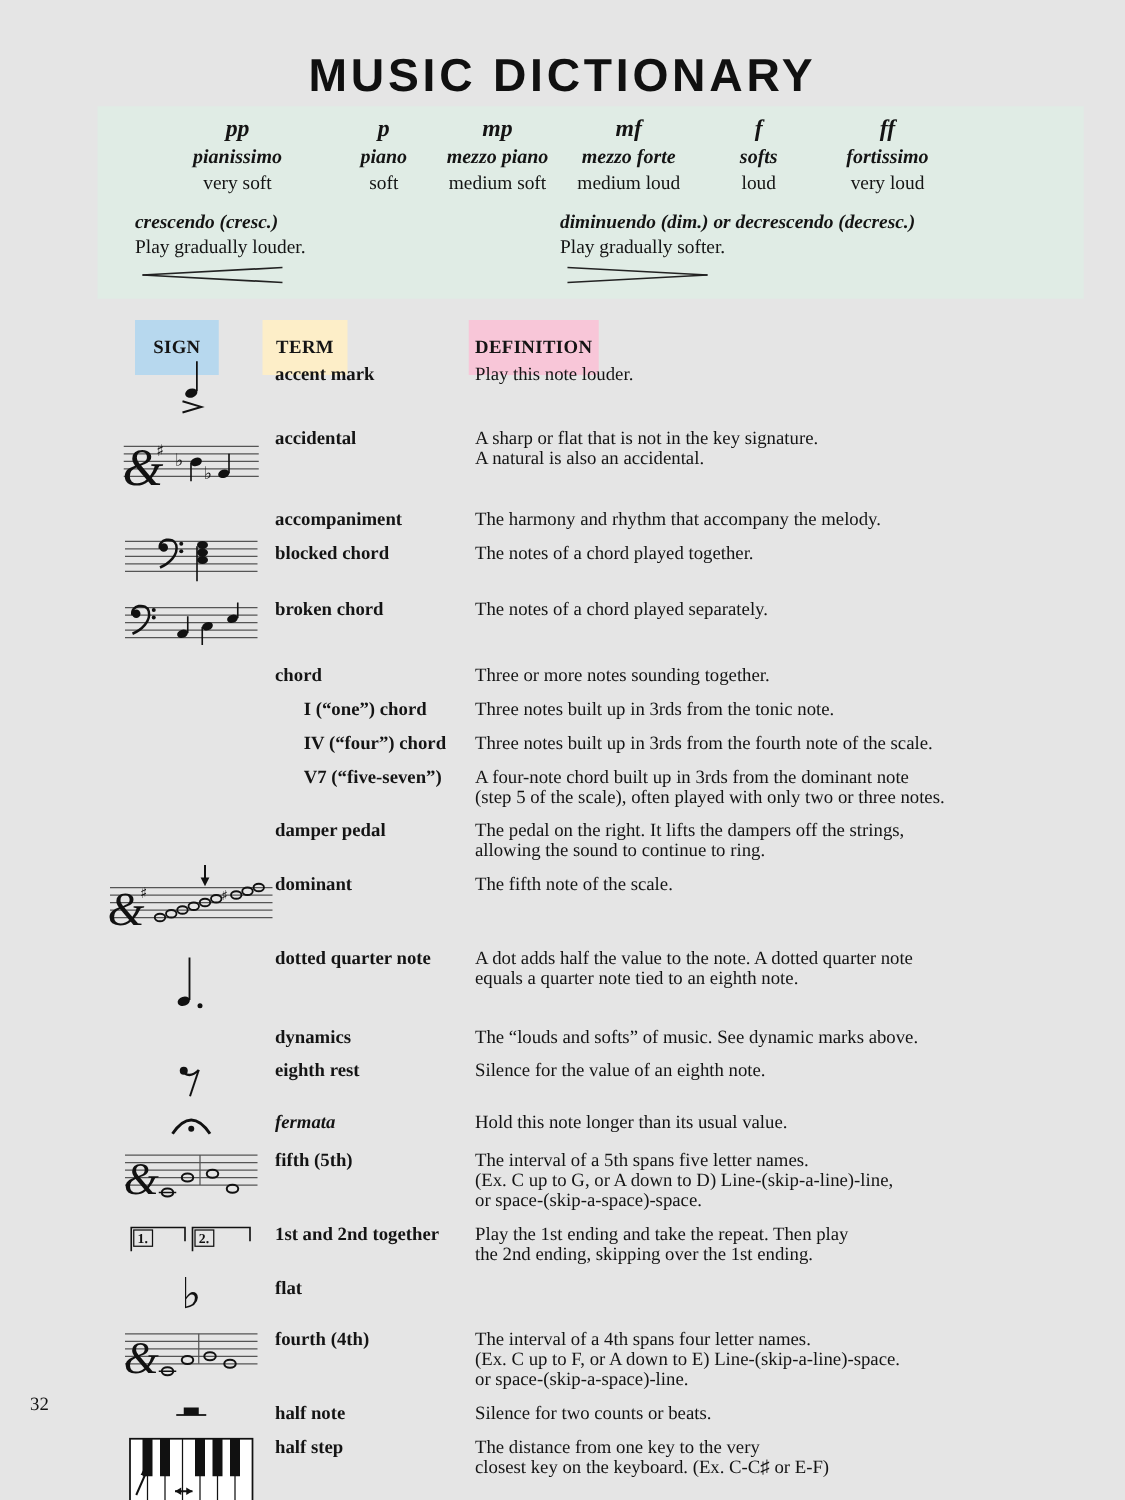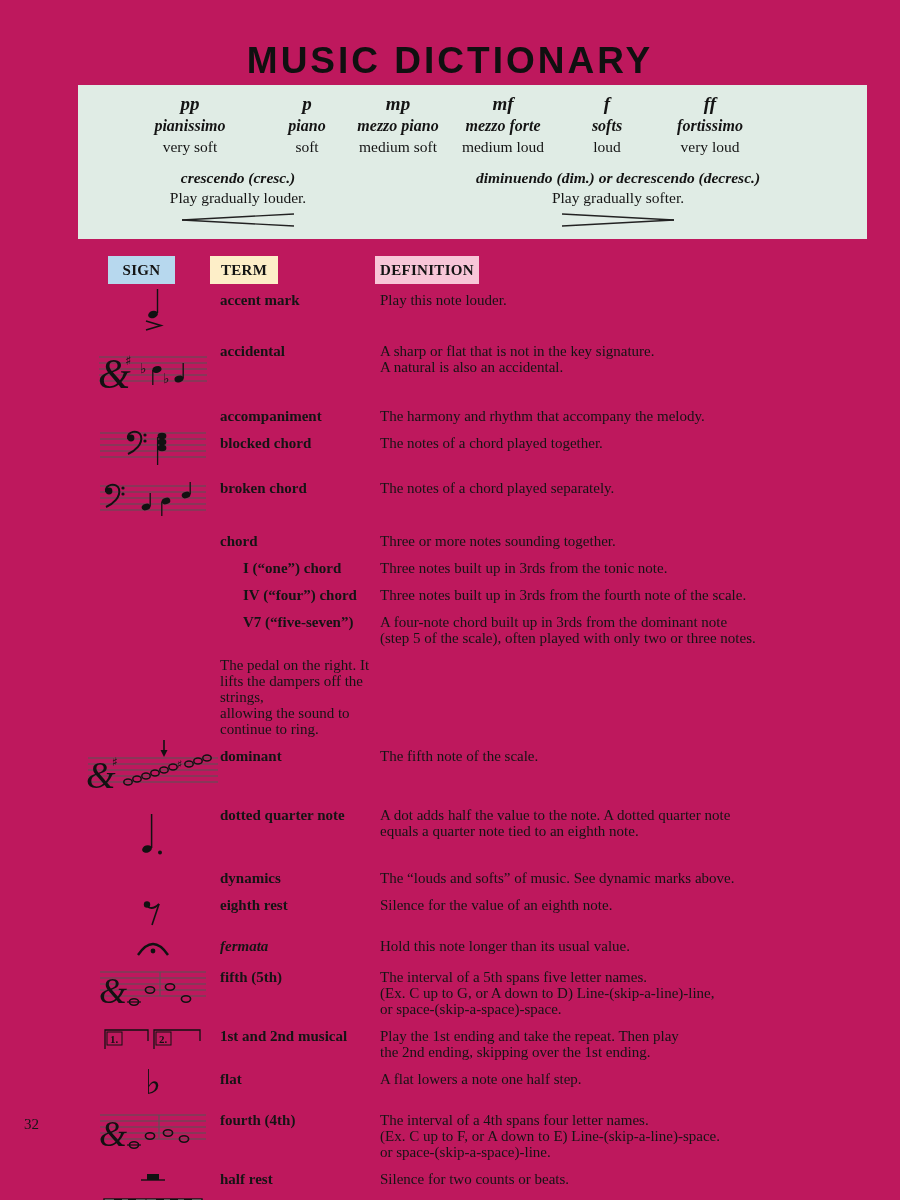--- a/index.html
+++ b/index.html
@@ -1,37 +1,37 @@
 <!DOCTYPE html>
 <html><head>
 <meta charset="utf-8">
 <style>
   html,body{margin:0;padding:0;background:#fff;}
-  .page{position:relative;width:900px;height:1200px;background:#be185d;overflow:hidden;
+  .page{position:relative;width:900px;height:1200px;background:#e5e5e5;overflow:hidden;
         font-family:"Liberation Serif",serif;color:#141414;}
   .title{position:absolute;top:40px;left:0;right:0;text-align:center;
          font-family:"Liberation Sans",sans-serif;font-weight:bold;font-size:37px;
          letter-spacing:3px;color:#101010;}
   
   .dyn-box{position:absolute;left:78px;top:85px;width:745px;height:154px;padding-left:44px;}
   .dyn-mark{position:absolute;top:9px;width:130px;text-align:center;}
   .dyn-mark:nth-child(1){left:47px}.dyn-mark:nth-child(2){left:164px}
   .dyn-mark:nth-child(3){left:255px}.dyn-mark:nth-child(4){left:360px}
   .dyn-mark:nth-child(5){left:464px}.dyn-mark:nth-child(6){left:567px}
   .dyn-symbol{font-style:italic;font-weight:bold;font-size:19px;line-height:20px;}
   .dyn-name{font-style:italic;font-weight:bold;font-size:16px;margin-top:3px;line-height:18px;}
   .dyn-meaning{font-size:15.5px;margin-top:3px;line-height:17px;}
-  .grad{position:absolute;top:84px;text-align:center;}
+  .grad{position:absolute;top:84px;text-align:left;}
   .grad-cresc{left:30px;width:260px;}
   .grad-dim{left:370px;width:340px;}
   .grad-term{font-style:italic;font-weight:bold;font-size:15.5px;line-height:18px;}
   .grad-meaning{font-size:15.5px;line-height:18px;margin-top:2px;}
   .grad svg{margin-top:4px;}
   
-  .col-header{position:absolute;top:256px;height:28px;display:flex;align-items:center;
+  .col-header{position:absolute;top:256px;height:44px;display:flex;align-items:center;
               justify-content:center;font-weight:bold;font-size:15px;letter-spacing:.3px;}
   .hdr-sign{left:108px;width:67px;}
   .hdr-term{left:210px;width:68px;}
   .hdr-def{left:375px;width:104px;}
   
   .glossary{position:absolute;left:85px;top:292px;width:790px;}
   .row{display:grid;grid-template-columns:135px 160px 1fr;margin-bottom:11px;}
   .cell-sign{display:flex;align-items:center;justify-content:center;overflow:visible;}
   .cell-sign svg{overflow:visible;}
   .cell-term{font-weight:bold;font-size:15px;line-height:16px;}
@@ -253,20 +253,21 @@
     <div class="cell-sign"></div>
     <div class="cell-term indent">V7 (“five-seven”)</div>
     <div class="cell-def">
           <div>A four-note chord built up in 3rds from the dominant note</div>
           <div>(step 5 of the scale), often played with only two or three notes.</div>
         </div>
   </div>
 
   <div class="row">
     <div class="cell-sign"></div>
+    <div class="cell-term">damper pedal</div>
     <div class="cell-def">
           <div>The pedal on the right. It lifts the dampers off the strings,</div>
           <div>allowing the sound to continue to ring.</div>
         </div>
   </div>
 
   <div class="row">
     <div class="cell-sign">
           <svg width="134" height="58" viewBox="0 0 134 58" class="sg-scale-arrow">
     <g stroke="#555" stroke-width="1">
@@ -384,37 +385,34 @@
     <div class="cell-sign">
           <svg width="100" height="24" viewBox="0 0 100 24" class="sg-volta-endings">
     <path d="M2,22 L2,3 L45,3 L45,14" fill="none" stroke="#111" stroke-width="1.3"></path>
     <rect x="4" y="5" width="15" height="13" fill="none" stroke="#111" stroke-width="1"></rect>
     <text x="7" y="15.5" font-size="11" font-weight="bold" font-family="Liberation Serif,serif" fill="#111">1.</text>
     <path d="M51,22 L51,3 L97,3 L97,14" fill="none" stroke="#111" stroke-width="1.3"></path>
     <rect x="53" y="5" width="15" height="13" fill="none" stroke="#111" stroke-width="1"></rect>
     <text x="56" y="15.5" font-size="11" font-weight="bold" font-family="Liberation Serif,serif" fill="#111">2.</text>
   </svg>
         </div>
-    <div class="cell-term">1st and 2nd musical</div>
+    <div class="cell-term">1st and 2nd together</div>
     <div class="cell-def">
           <div>Play the 1st ending and take the repeat. Then play</div>
           <div>the 2nd ending, skipping over the 1st ending.</div>
         </div>
   </div>
 
   <div class="row">
     <div class="cell-sign">
           <svg width="24" height="40" viewBox="0 0 24 40" class="sg-flat-sign">
     <text class="mus-text" x="4" y="33" font-size="34" fill="#111">♭</text>
   </svg>
         </div>
     <div class="cell-term">flat</div>
-    <div class="cell-def">
-          <div>A flat lowers a note one half step.</div>
-        </div>
   </div>
 
   <div class="row">
     <div class="cell-sign">
           <svg width="110" height="48" viewBox="0 0 110 48" class="sg-fourth-staff">
     <g stroke="#555" stroke-width="1">
       <line x1="2" y1="10" x2="108" y2="10"></line>
               <line x1="2" y1="16" x2="108" y2="16"></line>
       <line x1="2" y1="22" x2="108" y2="22"></line>
               <line x1="2" y1="28" x2="108" y2="28"></line>
@@ -439,21 +437,21 @@
         </div>
   </div>
 
   <div class="row">
     <div class="cell-sign">
           <svg width="30" height="14" viewBox="0 0 30 14" class="sg-half-rest">
     <line x1="3" y1="11" x2="27" y2="11" stroke="#111" stroke-width="1.4"></line>
     <rect x="9" y="5" width="12" height="6" fill="#111"></rect>
   </svg>
         </div>
-    <div class="cell-term">half rest</div>
+    <div class="cell-term">half note</div>
     <div class="cell-def">
           <div>Silence for two counts or beats.</div>
         </div>
   </div>
 
   <div class="row">
     <div class="cell-sign">
           <svg width="100" height="52" viewBox="0 0 100 52" class="sg-keyboard-half-step">
     <rect x="1" y="1" width="98" height="50" fill="#fff" stroke="#111" stroke-width="1.4"></rect>
     <g stroke="#111" stroke-width="1">

